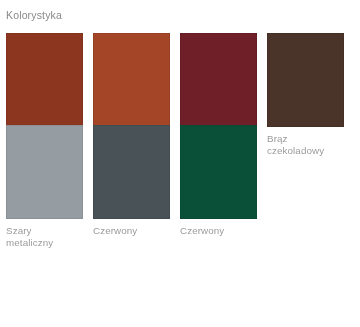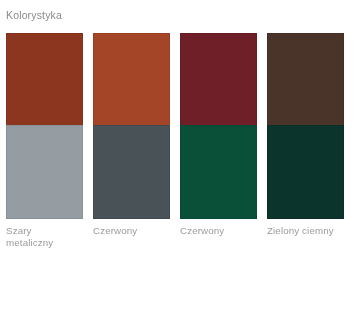--- a/index.html
+++ b/index.html
@@ -111,20 +111,16 @@
     <div class="swatch-cell">
       <span class="swatch-chip" style="background-color: rgb(72, 82, 87);"></span>
       <div class="swatch-label">Czerwony</div>
     </div>
 
     <div class="swatch-cell">
       <span class="swatch-chip" style="background-color: rgb(10, 80, 57);"></span>
       <div class="swatch-label">Czerwony</div>
     </div>
 
-    <div class="swatch-cell">
-      <span class="swatch-chip" style="background-color: rgb(10, 52, 44);"></span>
-      <div class="swatch-label">Zielony ciemny</div>
-    </div>
 
   </div>
 
 </div>
 
 </body></html>

